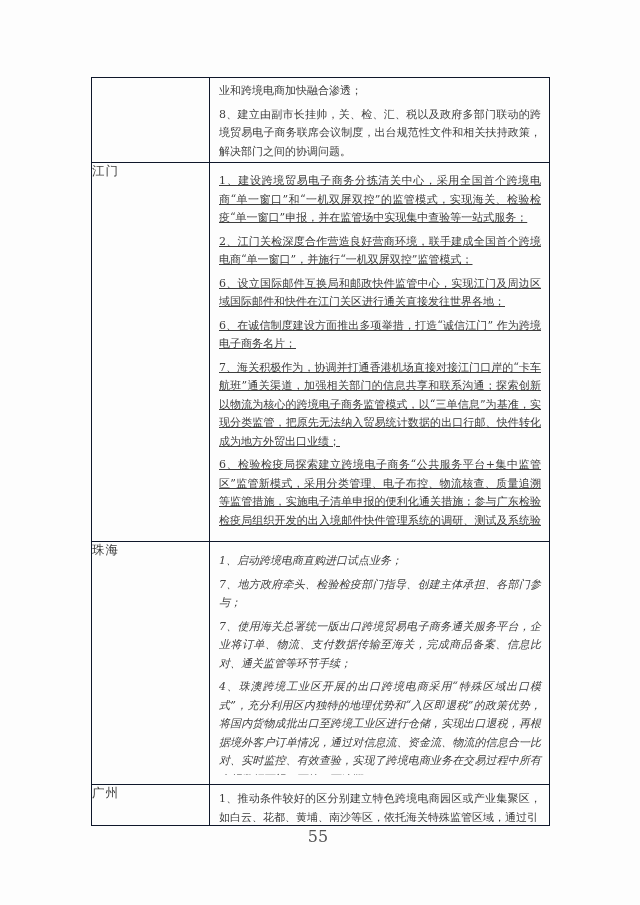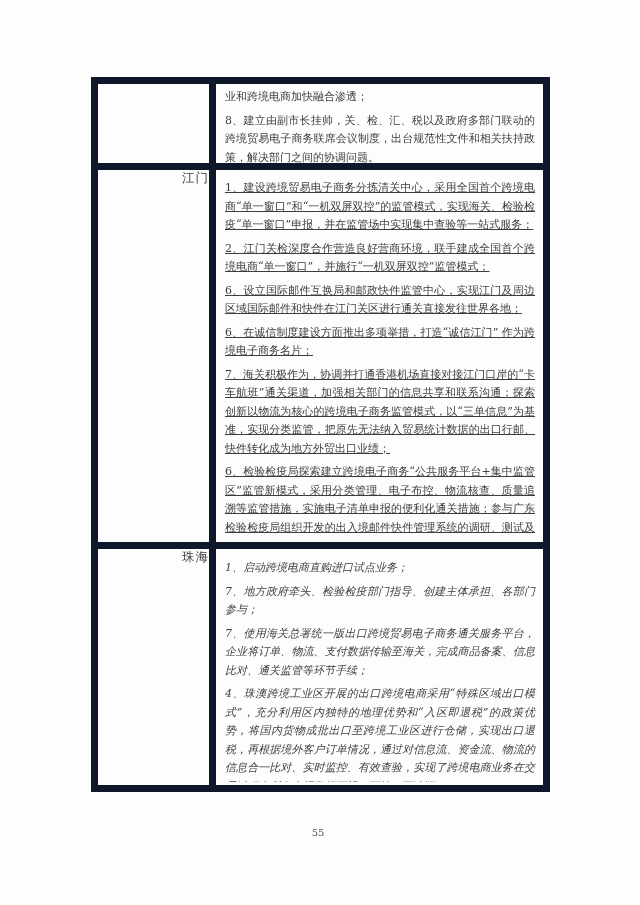--- a/index.html
+++ b/index.html
@@ -16,28 +16,28 @@
     overflow: hidden;
   }
   table.doc {
     position: absolute;
     left: 91px; top: 77px;
     width: 459px;
     border-collapse: collapse;
     table-layout: fixed;
   }
   table.doc td {
-    border: 7px solid #0f172a;
+    border: 1px solid #0f172a;
     vertical-align: top;
     background: #fdfdfd;
   }
   td.city-cell {
     width: 118px;
     vertical-align: middle;
-    text-align: right;
+    text-align: left;
     font-size: 12.5px;
     letter-spacing: 1px;
     color: #3d3d3d;
   }
   td.content-cell { padding: 0; }
   .clip { overflow: hidden; }
   .pad { padding: 6px 8px 0 9px; }
   p.para {
     font-size: 11px;
     line-height: 18.5px;
@@ -56,21 +56,21 @@
   tr.row-1 .pad { padding-top: 9px; }
   tr.row-2 .clip { max-height: 233px; }
   tr.row-2 .pad { padding-top: 10px; font-style: italic; }
   tr.row-3 .clip { max-height: 37px; }
   tr.row-3 .pad { padding-top: 5px; }
   .page-number {
     position: absolute;
     left: 16px; right: 20px;
     top: 827px;
     text-align: center;
-    font-size: 10px;
+    font-size: 16px;
     color: #555555;
   }
 </style>
 </head>
 <body>
 
 <div class="page">
 
   <table class="doc">
     <tbody>
@@ -109,18 +109,28 @@
               <div class="pad">
             <p class="para">1、启动跨境电商直购进口试点业务；</p>
             <p class="para">7、地方政府牵头、检验检疫部门指导、创建主体承担、各部门参与；</p>
             <p class="para">7、使用海关总署统一版出口跨境贸易电子商务通关服务平台，企业将订单、物流、支付数据传输至海关，完成商品备案、信息比对、通关监管等环节手续；</p>
             <p class="para">4、珠澳跨境工业区开展的出口跨境电商采用“特殊区域出口模式”，充分利用区内独特的地理优势和“入区即退税”的政策优势，将国内货物成批出口至跨境工业区进行仓储，实现出口退税，再根据境外客户订单情况，通过对信息流、资金流、物流的信息合一比对、实时监控、有效查验，实现了跨境电商业务在交易过程中所有申报数据可视、可控、可追溯。</p>
           </div>
             </div>
         </td>
       </tr>
 
+      <tr class="row-3">
+        <td class="city-cell">广州</td>
+        <td class="content-cell">
+          <div class="clip">
+              <div class="pad">
+            <p class="para">1、推动条件较好的区分别建立特色跨境电商园区或产业集聚区，如白云、花都、黄埔、南沙等区，依托海关特殊监管区域，通过引</p>
+          </div>
+            </div>
+        </td>
+      </tr>
     </tbody>
   </table>
 
   <div class="page-number">55</div>
 
 </div>
 
 </body></html>

